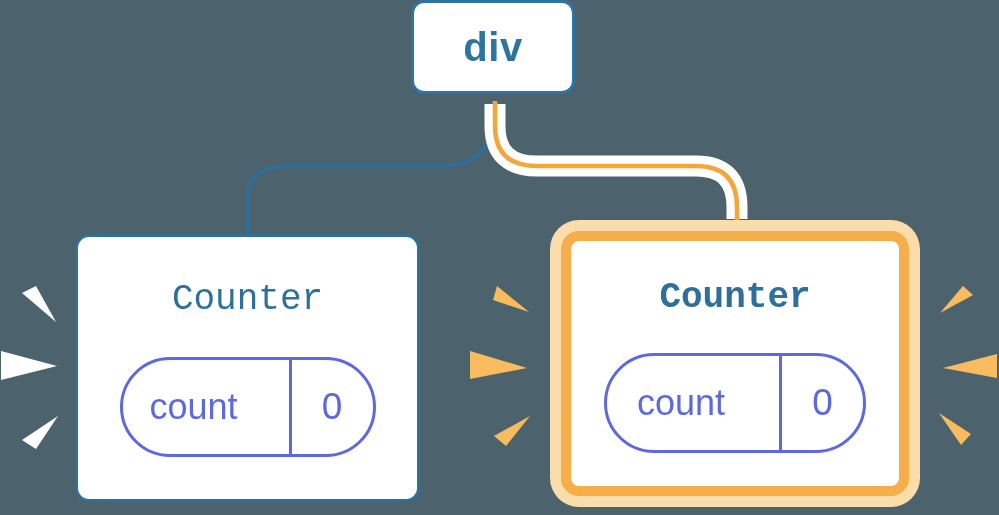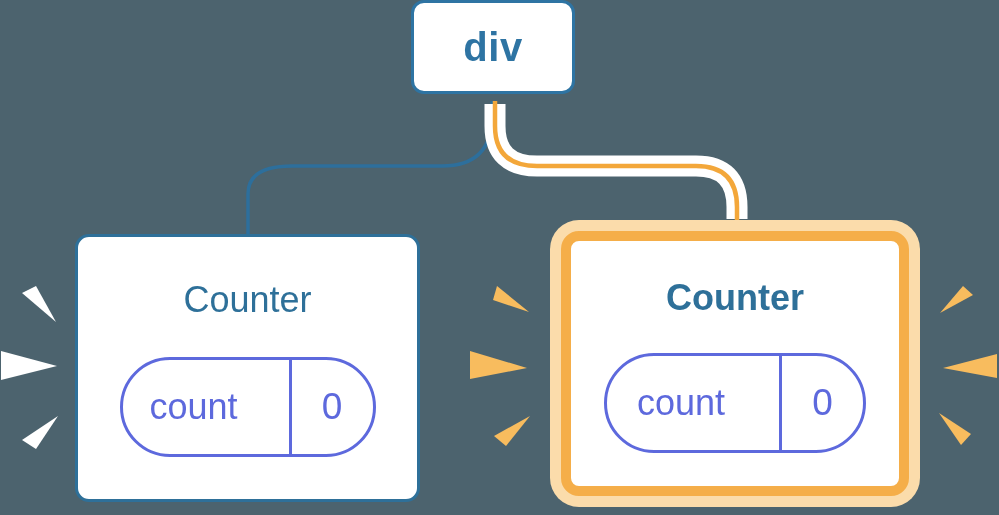--- a/index.html
+++ b/index.html
@@ -46,21 +46,21 @@
     border:3.5px solid var(--title-blue);border-radius:14px;
     padding-top:42px;
   }
   .card-right{
     left:561px;top:231px;width:348px;height:265px;
     border:10px solid var(--hl-border);border-radius:18px;
     box-shadow:0 0 0 11px var(--hl-glow);
     padding-top:36px;
   }
   .card-title{
-    font-size:36px;line-height:42px;color:var(--title-blue);font-weight:500;
+    font-size:36px;line-height:42px;color:var(--title-blue);font-weight:500;font-family:Liberation Mono, monospace;
   }
   .card-right .card-title{font-weight:800;}
   .pill{
     width:256px;height:100px;margin:36px auto 0 auto;
     border:3px solid var(--pill);border-radius:52px;
     display:flex;align-items:stretch;background:#fff;overflow:hidden;gap:24px;
   }
   .card-right .pill{margin-top:34px;width:262px;}
   .pill .key{
     flex:1;display:flex;align-items:center;justify-content:center;

